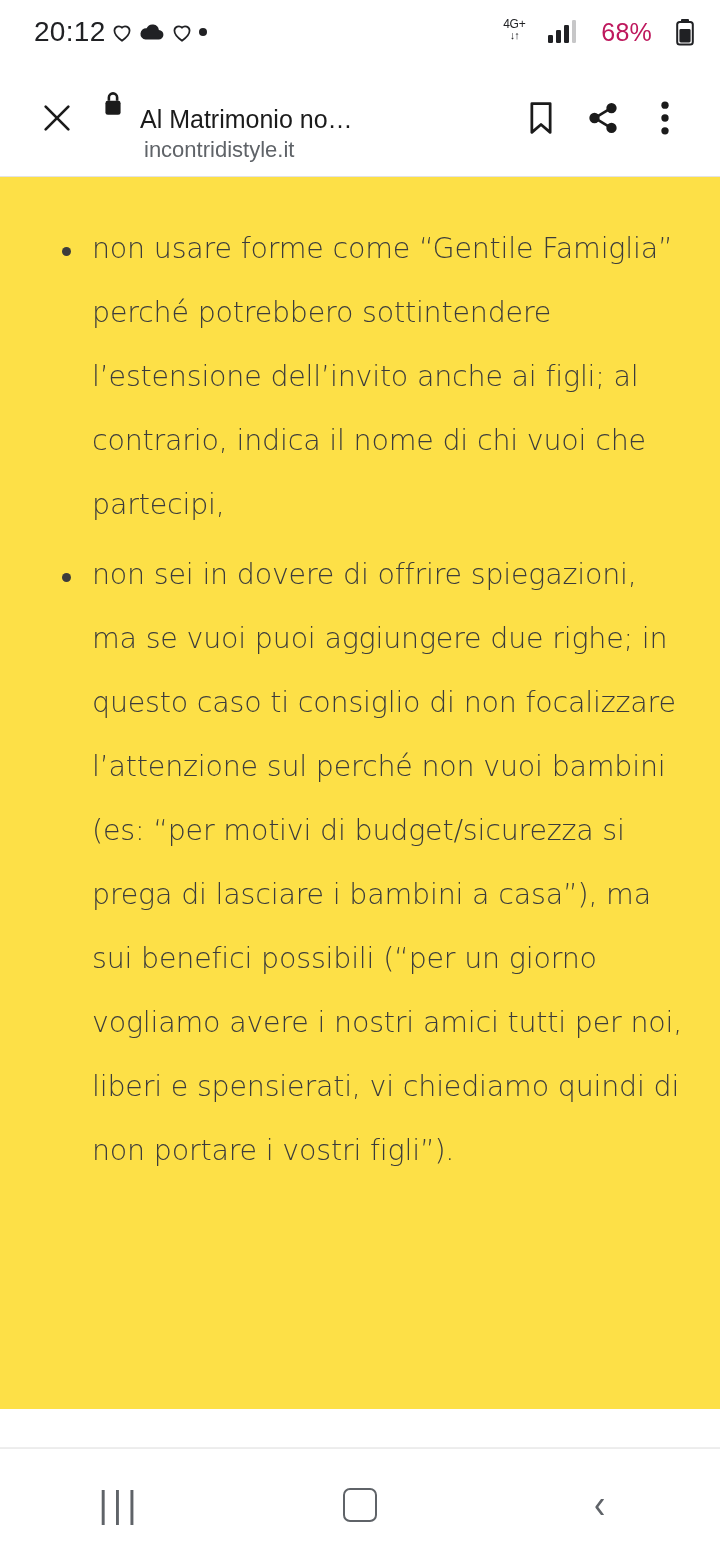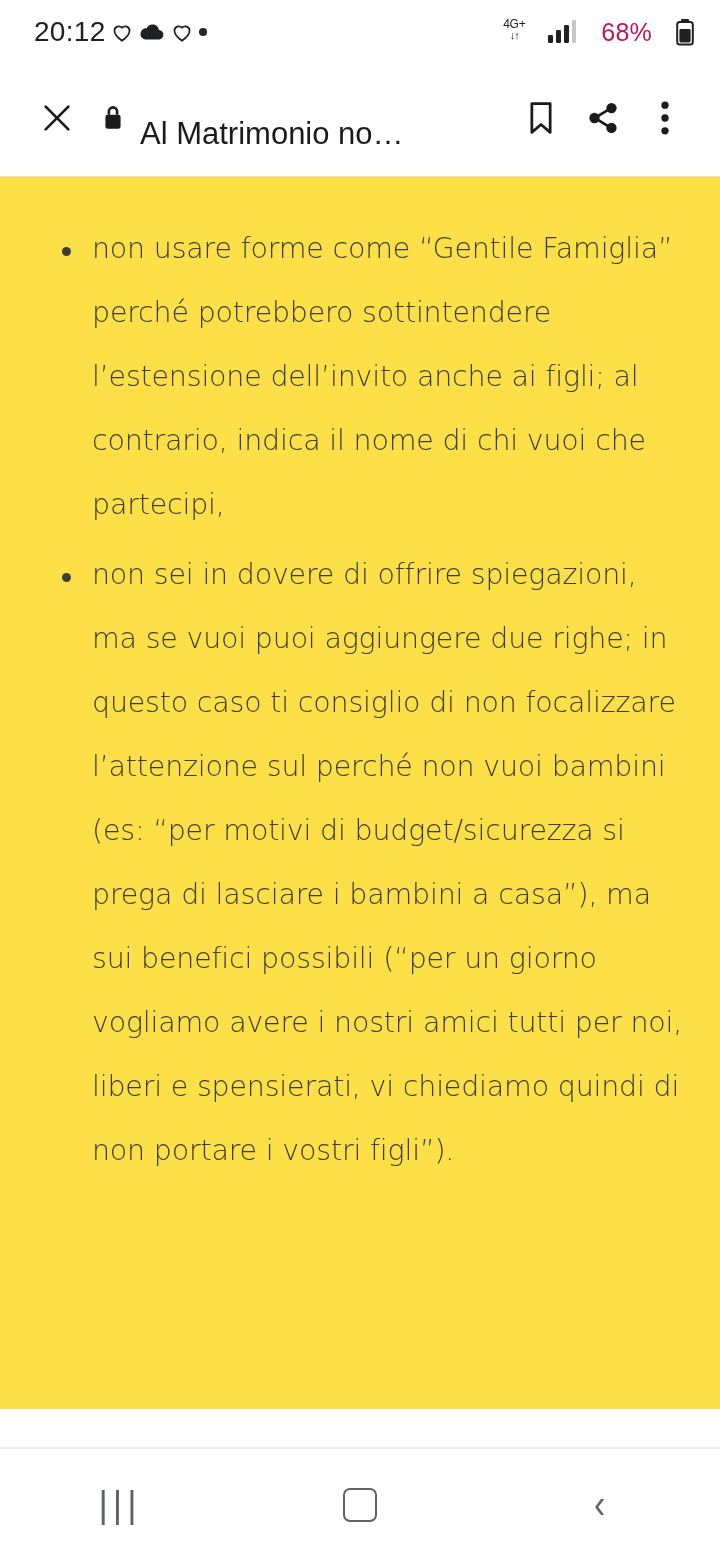--- a/index.html
+++ b/index.html
@@ -83,21 +83,21 @@
     flex-direction: column;
     justify-content: center;
     gap: 3px;
   }
   .title-row {
     display: flex;
     align-items: center;
     gap: 16px;
   }
   .page-title {
-    font-size: 31px;
+    font-size: 25px;
     color: #1b1b1b;
     white-space: nowrap;
     overflow: hidden;
     text-overflow: ellipsis;
     max-width: 280px;
     margin-top: 28px;
   }
   .page-host {
     font-size: 22px;
     color: #5f6368;
@@ -254,20 +254,21 @@
   <div class="title-block">
     <div class="title-row">
       <span>
         <svg width="22" height="26" viewBox="0 0 20 24" fill="#1b1b1b">
           <path d="M10 1a5 5 0 0 0-5 5v3h2.4V6a2.6 2.6 0 0 1 5.2 0v3H15V6a5 5 0 0 0-5-5z"></path>
           <rect x="3" y="9" width="14" height="13" rx="2.2"></rect>
         </svg>
       </span>
       <span class="page-title">Al Matrimonio no…</span>
     </div>
+    <div class="page-host">incontridistyle.it</div>
   </div>
 
   <div class="tb-btn">
     <span>
       <svg width="30" height="34" viewBox="0 0 20 26" fill="none" stroke="#1b1b1b" stroke-width="2.1" stroke-linejoin="round">
         <path d="M3 2h14v22l-7-6-7 6z"></path>
       </svg>
     </span>
   </div>
   <div class="tb-btn">

